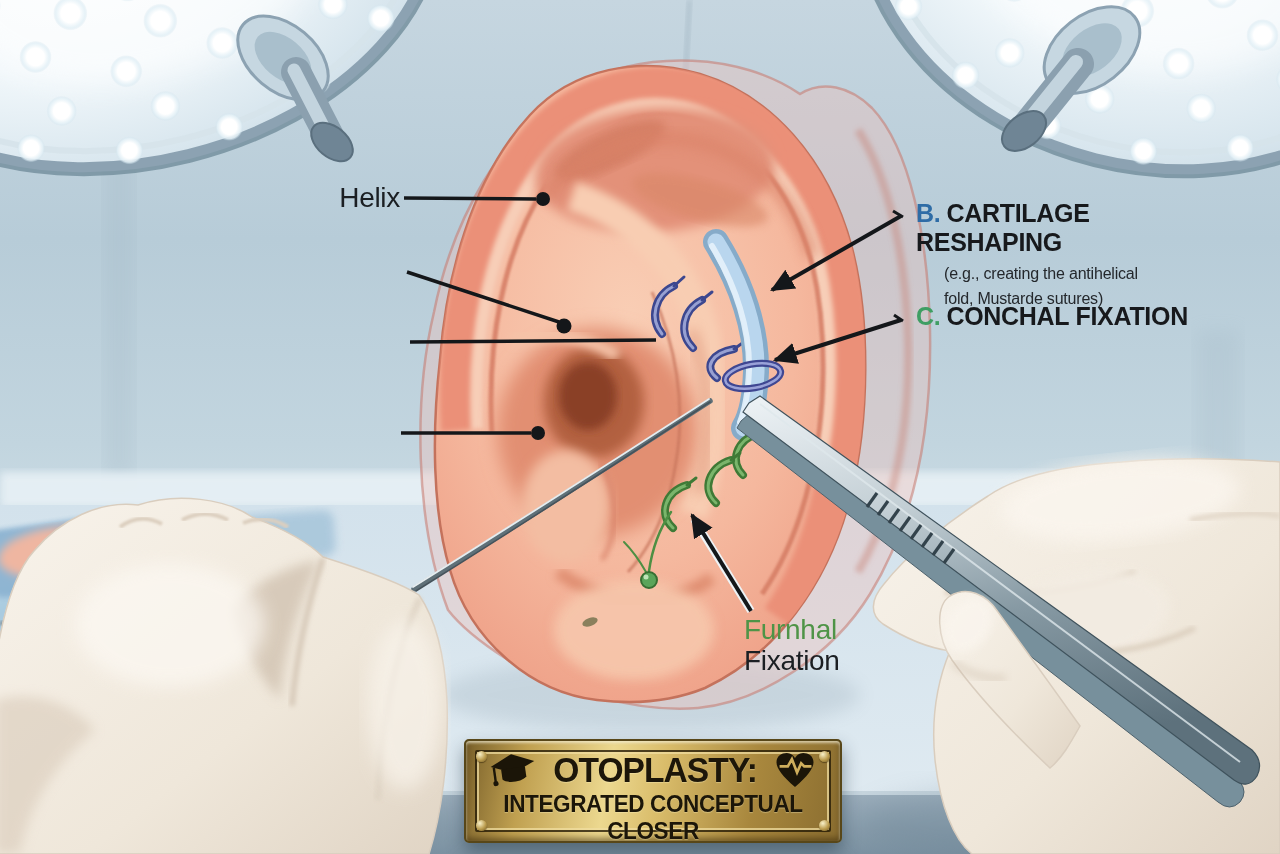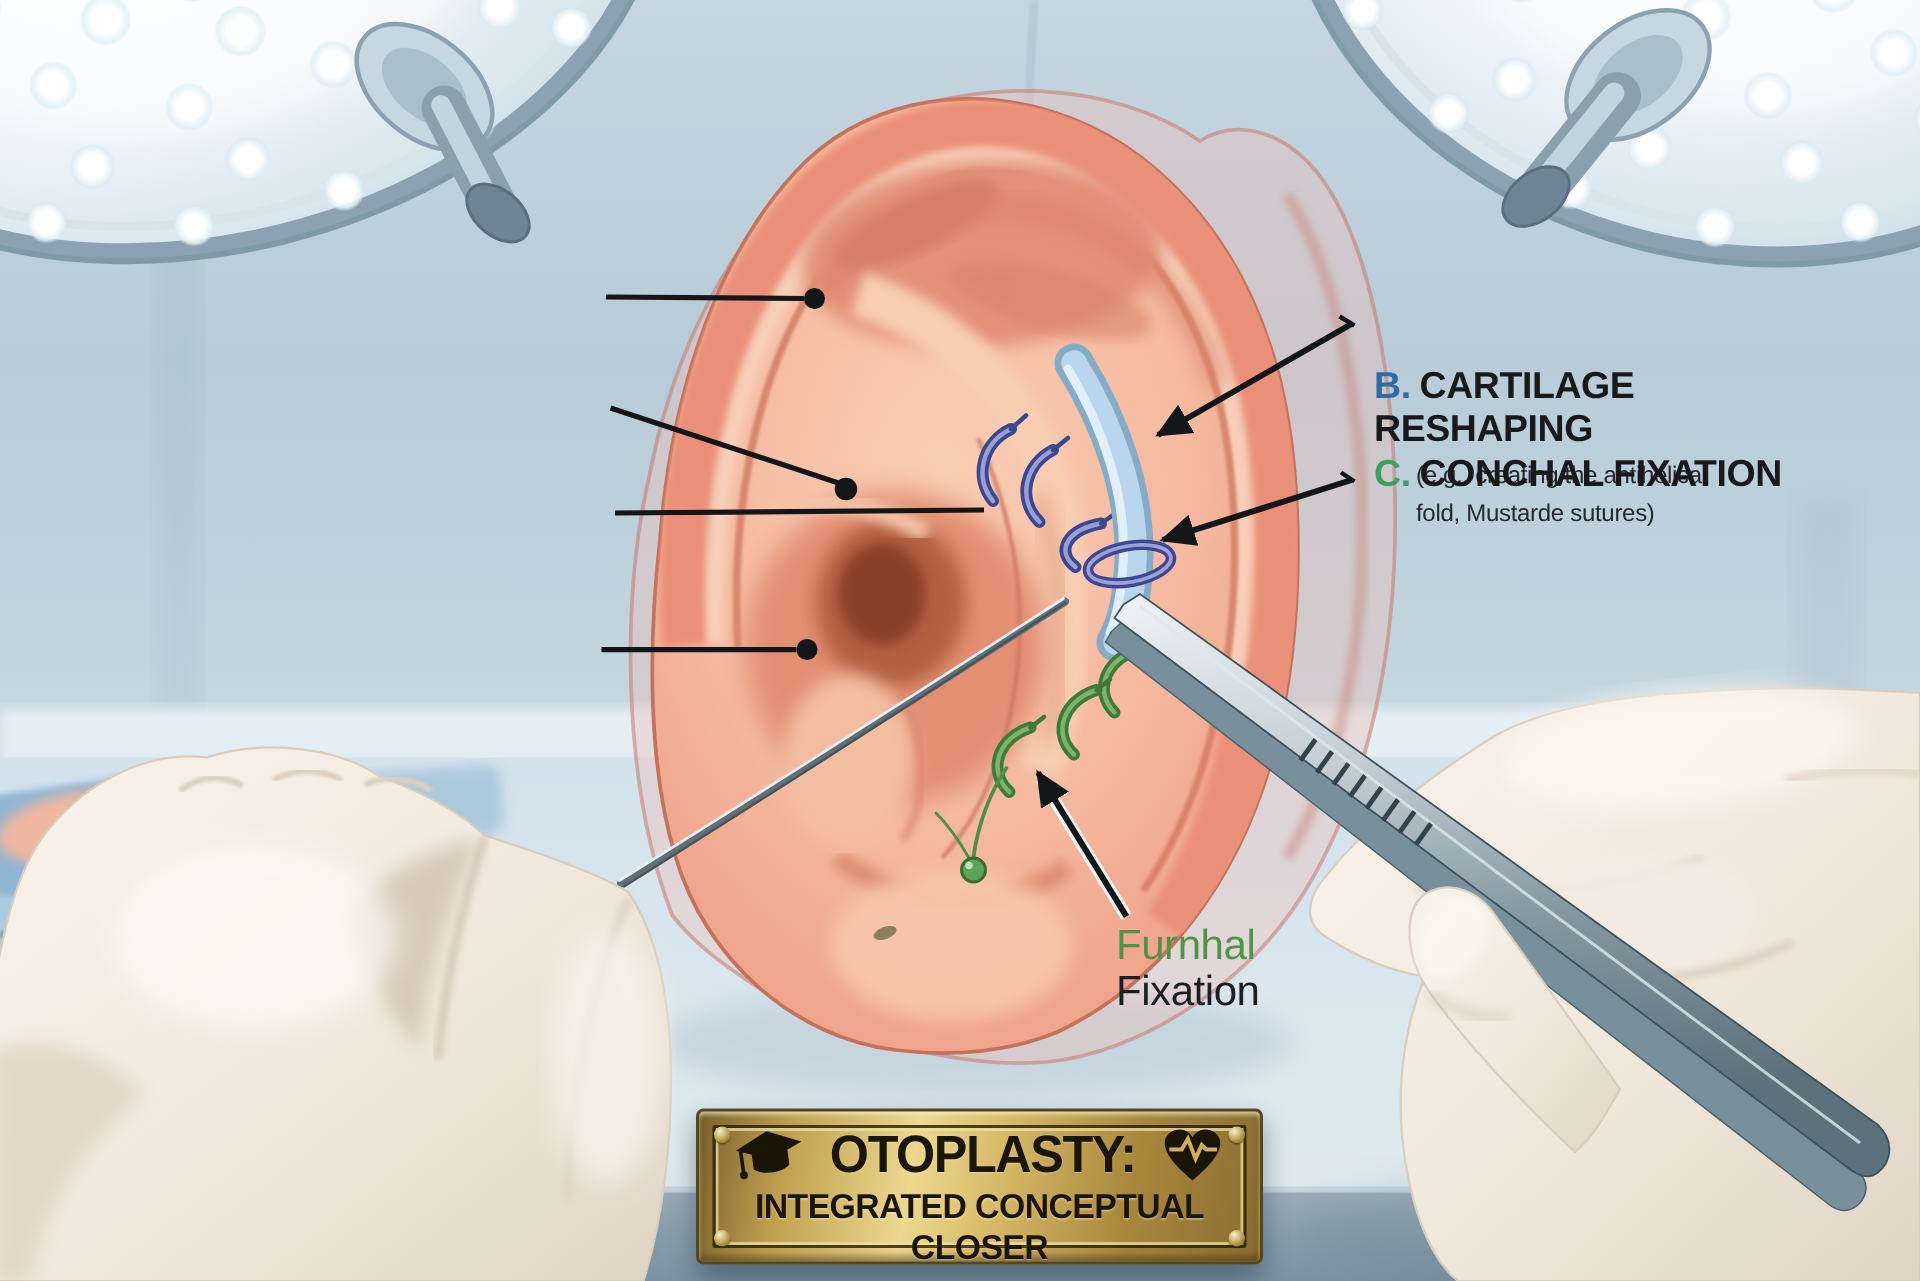--- a/index.html
+++ b/index.html
@@ -9,21 +9,21 @@
   #art{position:absolute;left:0;top:0;width:1280px;height:854px;}
 
   .anat{position:absolute;font-size:28px;line-height:29px;color:#1b1f23;
         letter-spacing:-0.3px;text-align:right;white-space:pre-line;}
   #lbl-helix{left:190px;top:183px;width:210px;}
   #lbl-antihelix{left:190px;top:257px;width:210px;}
   #lbl-fold{left:168px;top:325px;width:237px;line-height:30px;}
   #lbl-concha{left:190px;top:418px;width:207px;}
 
   .ann{position:absolute;left:916px;width:300px;}
-  #ann-b{top:199px;margin-top:44px;} #ann-c{top:302px;}
+  #ann-b{top:199px;} #ann-c{top:302px;}
   .ann-title{font-size:25px;font-weight:bold;color:#17191c;letter-spacing:-0.3px;}
   .ann-letter{margin-right:6px;}
   .ann-desc{margin-left:28px;margin-top:4px;font-size:16px;line-height:25px;
             color:#24282c;letter-spacing:-0.2px;white-space:pre-line;}
 
   #fix-label{position:absolute;left:744px;top:614px;font-size:28px;line-height:31px;letter-spacing:-0.3px;}
   #fix-label .w2{color:#1b1f23;}
 
   #plaque{position:absolute;left:464px;top:739px;width:374px;height:100px;border-radius:5px;
           background:linear-gradient(100deg,#79602a 0%,#c0a050 16%,#ecd88f 38%,#d9bc6a 52%,#a8873d 76%,#8a6d30 100%);
@@ -400,20 +400,21 @@
     </g>
   </g>
 
   <g>
     <path d="M 1050,768 C 1014,734 976,694 952,660 C 937,638 935,606 950,596 C 967,586 986,594 998,612 C 1024,648 1056,692 1080,726 C 1070,744 1062,758 1050,768 Z" fill="url(#gloveGrad)" stroke="#d9cdbe" stroke-width="1.5"></path>
     <ellipse cx="968" cy="625" rx="22" ry="30" transform="rotate(35 968 625)" fill="#faf5ee" opacity="0.8" filter="url(#b4)"></ellipse>
     <path d="M 952,662 C 968,674 988,680 1006,678" fill="none" stroke="#cfc0ae" stroke-width="6" opacity="0.6" filter="url(#b4)"></path>
   </g>
 </svg>
 
+<div class="anat" id="lbl-helix">Helix</div>
 
 <div class="ann" id="ann-b">
   <div class="ann-title"><span class="ann-letter" style="color: rgb(46, 108, 166);">B.</span><span>CARTILAGE RESHAPING</span></div>
   <div class="ann-desc">(e.g., creating the antihelical
 fold, Mustarde sutures)</div>
 </div>
 <div class="ann" id="ann-c">
   <div class="ann-title"><span class="ann-letter" style="color: rgb(63, 158, 99);">C.</span><span>CONCHAL FIXATION</span></div>
 </div>
 

